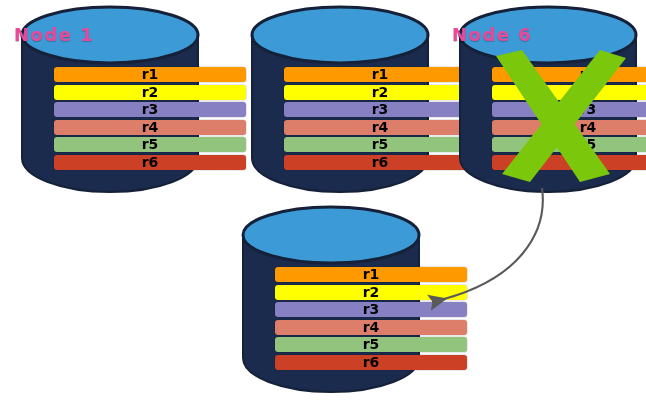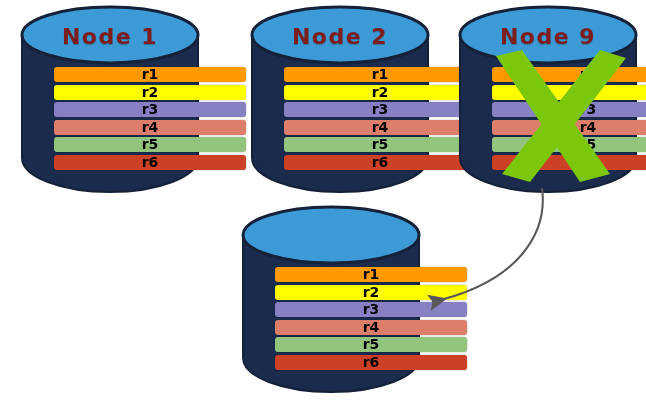--- a/index.html
+++ b/index.html
@@ -25,24 +25,24 @@
   }
   .node-svg {
     position: absolute;
     left: 0;
     top: 0;
   }
   .node-title {
     position: absolute;
     left: 0;
     width: 100%;
-    text-align: center;
-    color: #7f1d1d;
+    text-align: left;
+    color: #ec4899;
     font-weight: bold;
-    font-size: 22px;
+    font-size: 18px;
     letter-spacing: 1.5px;
     white-space: nowrap;
     text-shadow: 0 1px 1px rgba(0,0,0,0.25);
   }
   .rows {
     position: absolute;
     left: 0;
     width: 100%;
   }
   .row {
@@ -93,37 +93,36 @@
         <div class="row" style="background: rgb(147, 196, 125);">r5</div>
         <div class="row" style="background: rgb(204, 65, 37);">r6</div>
       </div>
   </div>
 
   <div class="node" style="left:244px; top:4px; width:192px; height:192px;">
     <svg class="node-svg" width="192" height="192" viewBox="0 0 192 192">
       <path d="M8,31 L8,154 A88,34 0 0 0 184,154 L184,31 Z" fill="#1B2B4D" stroke="#152039" stroke-width="2"></path>
       <ellipse cx="96" cy="31" rx="88" ry="28" fill="#3C9BD6" stroke="#152039" stroke-width="3"></ellipse>
     </svg>
-    <div class="node-title" style="top:20px;">Node  2</div>
     <div class="rows" style="top:63px; padding:0 40px;">
         <div class="row" style="background: rgb(255, 153, 0);">r1</div>
         <div class="row" style="background: rgb(255, 255, 0);">r2</div>
         <div class="row" style="background: rgb(135, 129, 196);">r3</div>
         <div class="row" style="background: rgb(221, 126, 107);">r4</div>
         <div class="row" style="background: rgb(147, 196, 125);">r5</div>
         <div class="row" style="background: rgb(204, 65, 37);">r6</div>
       </div>
   </div>
 
   <div class="node" style="left:452px; top:4px; width:192px; height:192px;">
     <svg class="node-svg" width="192" height="192" viewBox="0 0 192 192">
       <path d="M8,31 L8,154 A88,34 0 0 0 184,154 L184,31 Z" fill="#1B2B4D" stroke="#152039" stroke-width="2"></path>
       <ellipse cx="96" cy="31" rx="88" ry="28" fill="#3C9BD6" stroke="#152039" stroke-width="3"></ellipse>
     </svg>
-    <div class="node-title" style="top:20px;">Node  9</div>
+    <div class="node-title" style="top:20px;">Node  6</div>
     <div class="rows" style="top:63px; padding:0 40px;">
         <div class="row" style="background: rgb(255, 153, 0);">r1</div>
         <div class="row" style="background: rgb(255, 255, 0);">r2</div>
         <div class="row" style="background: rgb(135, 129, 196);">r3</div>
         <div class="row" style="background: rgb(221, 126, 107);">r4</div>
         <div class="row" style="background: rgb(147, 196, 125);">r5</div>
         <div class="row" style="background: rgb(204, 65, 37);">r6</div>
       </div>
 
     <svg class="x-overlay" width="192" height="192" viewBox="0 0 192 192" style="left:0; top:0;">

